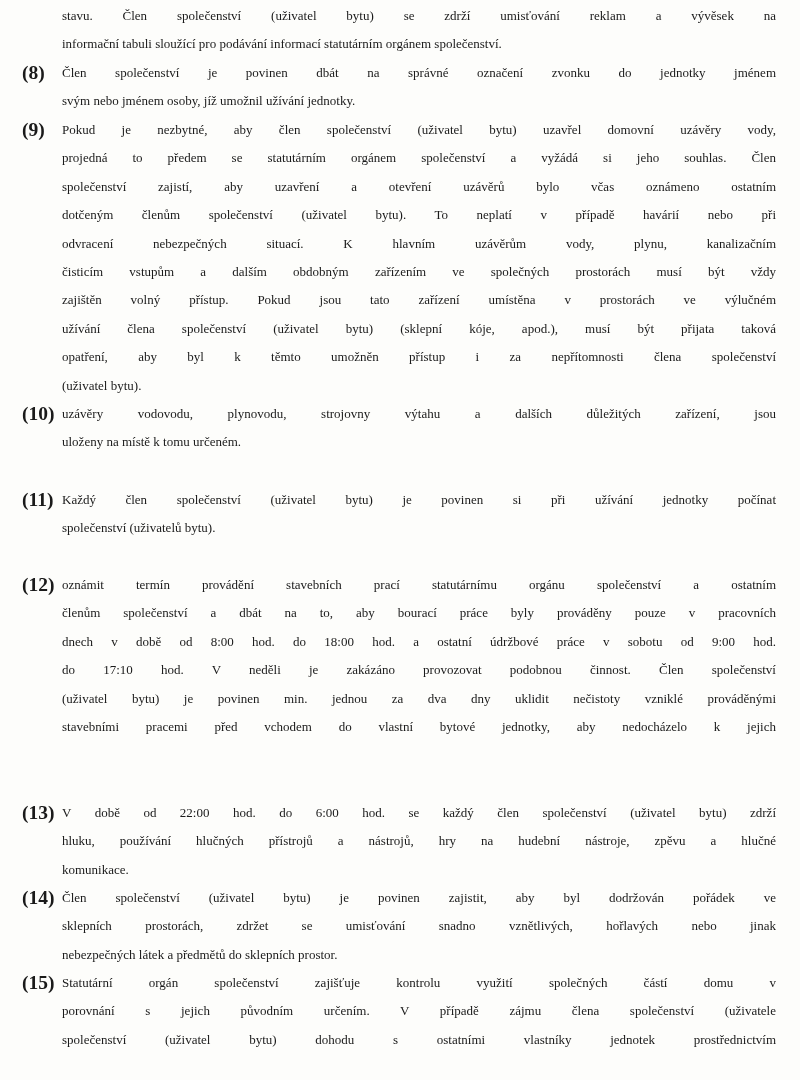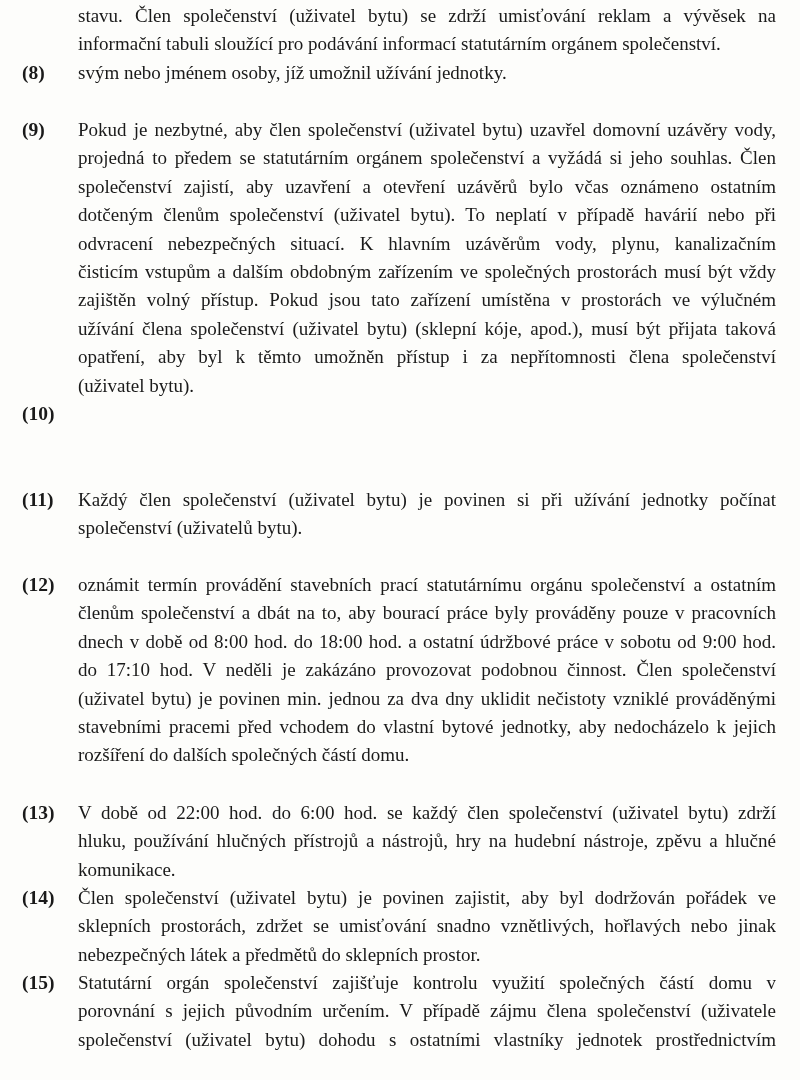--- a/index.html
+++ b/index.html
@@ -11,40 +11,41 @@
   }
   .page { position: relative; width: 800px; height: 1080px; }
   .para { position: absolute; left: 0; width: 800px; }
   .num {
     position: absolute; left: 22px; top: 0;
     font-weight: bold; font-size: 19.5px; line-height: 28.4px;
   }
   .lines { position: absolute; left: 62px; width: 714px; top: 0; }
   .line {
     display: block; height: 28.4px; line-height: 28.4px;
-    font-size: 19px; white-space: nowrap;
-    text-align: justify; text-align-last: justify; margin-left: 16px;
+    font-size: 13px; white-space: nowrap;
+    text-align: justify; text-align-last: justify;
   }
   .line.last { text-align: left; text-align-last: left; }
 </style>
 </head>
 <body>
 
 <div class="page">
 
   <div class="para" style="top:2px">
     <div class="lines">
       <span class="line">stavu. Člen společenství (uživatel bytu) se zdrží umisťování reklam a vývěsek na</span>
       <span class="line last">informační tabuli sloužící pro podávání informací statutárním orgánem společenství.</span>
     </div>
   </div>
 
   <div class="para" style="top:59px">
     <span class="num">(8)</span>
     <div class="lines">
+      <span class="line">Člen společenství je povinen dbát na správné označení zvonku do jednotky jménem</span>
       <span class="line last">svým nebo jménem osoby, jíž umožnil užívání jednotky.</span>
     </div>
   </div>
 
   <div class="para" style="top:116px">
     <span class="num">(9)</span>
     <div class="lines">
       <span class="line">Pokud je nezbytné, aby člen společenství (uživatel bytu) uzavřel domovní uzávěry vody,</span>
       <span class="line">projedná to předem se statutárním orgánem společenství a vyžádá si jeho souhlas. Člen</span>
       <span class="line">společenství zajistí, aby uzavření a otevření uzávěrů bylo včas oznámeno ostatním</span>
@@ -54,41 +55,42 @@
       <span class="line">zajištěn volný přístup. Pokud jsou tato zařízení umístěna v prostorách ve výlučném</span>
       <span class="line">užívání člena společenství (uživatel bytu) (sklepní kóje, apod.), musí být přijata taková</span>
       <span class="line">opatření, aby byl k těmto umožněn přístup i za nepřítomnosti člena společenství</span>
       <span class="line last">(uživatel bytu).</span>
     </div>
   </div>
 
   <div class="para" style="top:400px">
     <span class="num">(10)</span>
     <div class="lines">
+      <span class="line">uzávěry vodovodu, plynovodu, strojovny výtahu a dalších důležitých zařízení, jsou</span>
+      <span class="line last">uloženy na místě k tomu určeném.</span>
     </div>
   </div>
 
   <div class="para" style="top:486px">
     <span class="num">(11)</span>
     <div class="lines">
       <span class="line">Každý člen společenství (uživatel bytu) je povinen si při užívání jednotky počínat</span>
       <span class="line last">společenství (uživatelů bytu).</span>
     </div>
   </div>
 
   <div class="para" style="top:571px">
     <span class="num">(12)</span>
     <div class="lines">
       <span class="line">oznámit termín provádění stavebních prací statutárnímu orgánu společenství a ostatním</span>
       <span class="line">členům společenství a dbát na to, aby bourací práce byly prováděny pouze v pracovních</span>
       <span class="line">dnech v době od 8:00 hod. do 18:00 hod. a ostatní údržbové práce v sobotu od 9:00 hod.</span>
       <span class="line">do 17:10 hod. V neděli je zakázáno provozovat podobnou činnost. Člen společenství</span>
       <span class="line">(uživatel bytu) je povinen min. jednou za dva dny uklidit nečistoty vzniklé prováděnými</span>
       <span class="line">stavebními pracemi před vchodem do vlastní bytové jednotky, aby nedocházelo k jejich</span>
-      <span class="line last">rozšíření do dalších společných částí domu.</span>
     </div>
   </div>
 
   <div class="para" style="top:799px">
     <span class="num">(13)</span>
     <div class="lines">
       <span class="line">V době od 22:00 hod. do 6:00 hod. se každý člen společenství (uživatel bytu) zdrží</span>
       <span class="line">hluku, používání hlučných přístrojů a nástrojů, hry na hudební nástroje, zpěvu a hlučné</span>
       <span class="line last">komunikace.</span>
     </div>

